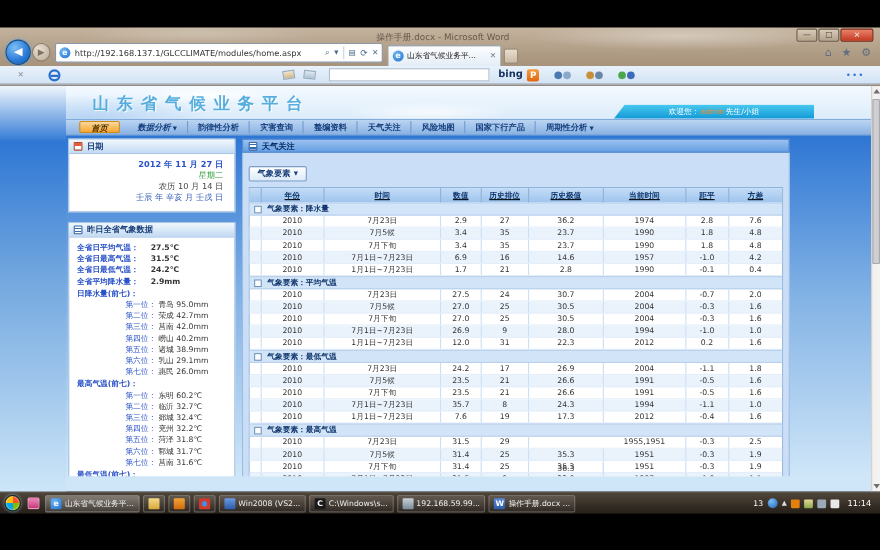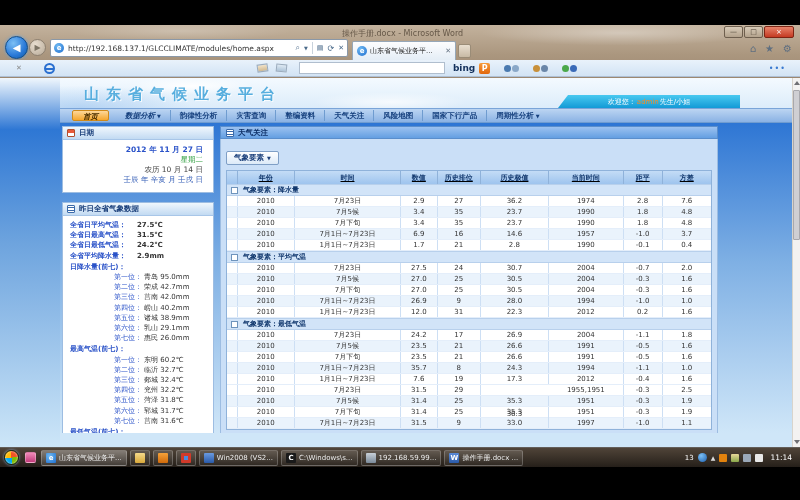--- a/index.html
+++ b/index.html
@@ -425,21 +425,21 @@
                 </div>
                 <div class="trow data-row alt">
                   <div class="tc" style="width: 2.2%;"></div>
                   <div class="tc" style="width: 11.8%;">2010</div>
                   <div class="tc" style="width: 22%;">7月1日~7月23日</div>
                   <div class="tc" style="width: 7.5%;">6.9</div>
                   <div class="tc" style="width: 9%;">16</div>
                   <div class="tc" style="width: 14%;">14.6</div>
                   <div class="tc" style="width: 15.5%;">1957</div>
                   <div class="tc" style="width: 8%;">-1.0</div>
-                  <div class="tc" style="width: 10%;">3.7</div>
+                  <div class="tc" style="width: 10%;">4.2</div>
                 </div>
                 <div class="trow data-row">
                   <div class="tc" style="width: 2.2%;"></div>
                   <div class="tc" style="width: 11.8%;">2010</div>
                   <div class="tc" style="width: 22%;">1月1日~7月23日</div>
                   <div class="tc" style="width: 7.5%;">1.7</div>
                   <div class="tc" style="width: 9%;">21</div>
                   <div class="tc" style="width: 14%;">2.8</div>
                   <div class="tc" style="width: 15.5%;">1990</div>
                   <div class="tc" style="width: 8%;">-0.1</div>
@@ -555,20 +555,24 @@
                 <div class="trow data-row">
                   <div class="tc" style="width: 2.2%;"></div>
                   <div class="tc" style="width: 11.8%;">2010</div>
                   <div class="tc" style="width: 22%;">1月1日~7月23日</div>
                   <div class="tc" style="width: 7.5%;">7.6</div>
                   <div class="tc" style="width: 9%;">19</div>
                   <div class="tc" style="width: 14%;">17.3</div>
                   <div class="tc" style="width: 15.5%;">2012</div>
                   <div class="tc" style="width: 8%;">-0.4</div>
                   <div class="tc" style="width: 10%;">1.6</div>
+                </div>
+                <div class="group-row">
+                  <span class="group-check"></span>
+                  <span class="group-title">气象要素：最高气温</span>
                 </div>
                 <div class="trow data-row">
                   <div class="tc" style="width: 2.2%;"></div>
                   <div class="tc" style="width: 11.8%;">2010</div>
                   <div class="tc" style="width: 22%;">7月23日</div>
                   <div class="tc" style="width: 7.5%;">31.5</div>
                   <div class="tc" style="width: 9%;">29</div>
                   <div class="tc" style="width: 14%; margin-top: 24px;">36.3</div>
                   <div class="tc" style="width: 15.5%;">1955,1951</div>
                   <div class="tc" style="width: 8%;">-0.3</div>

